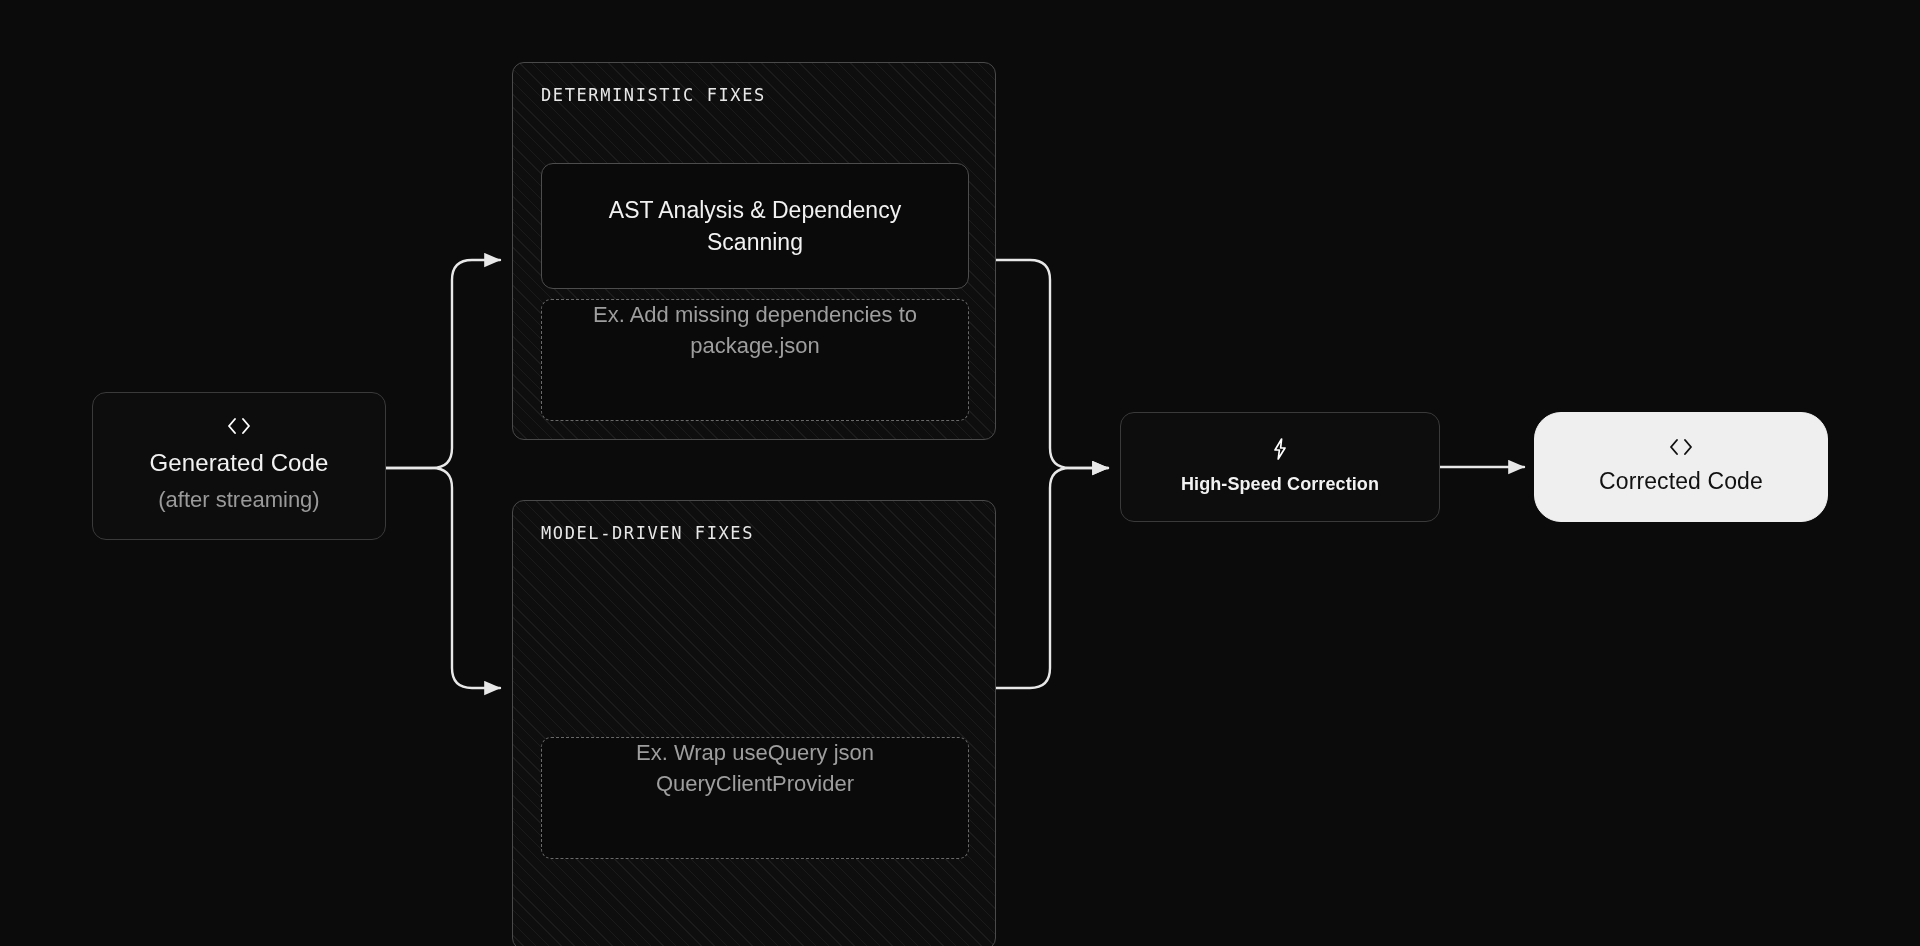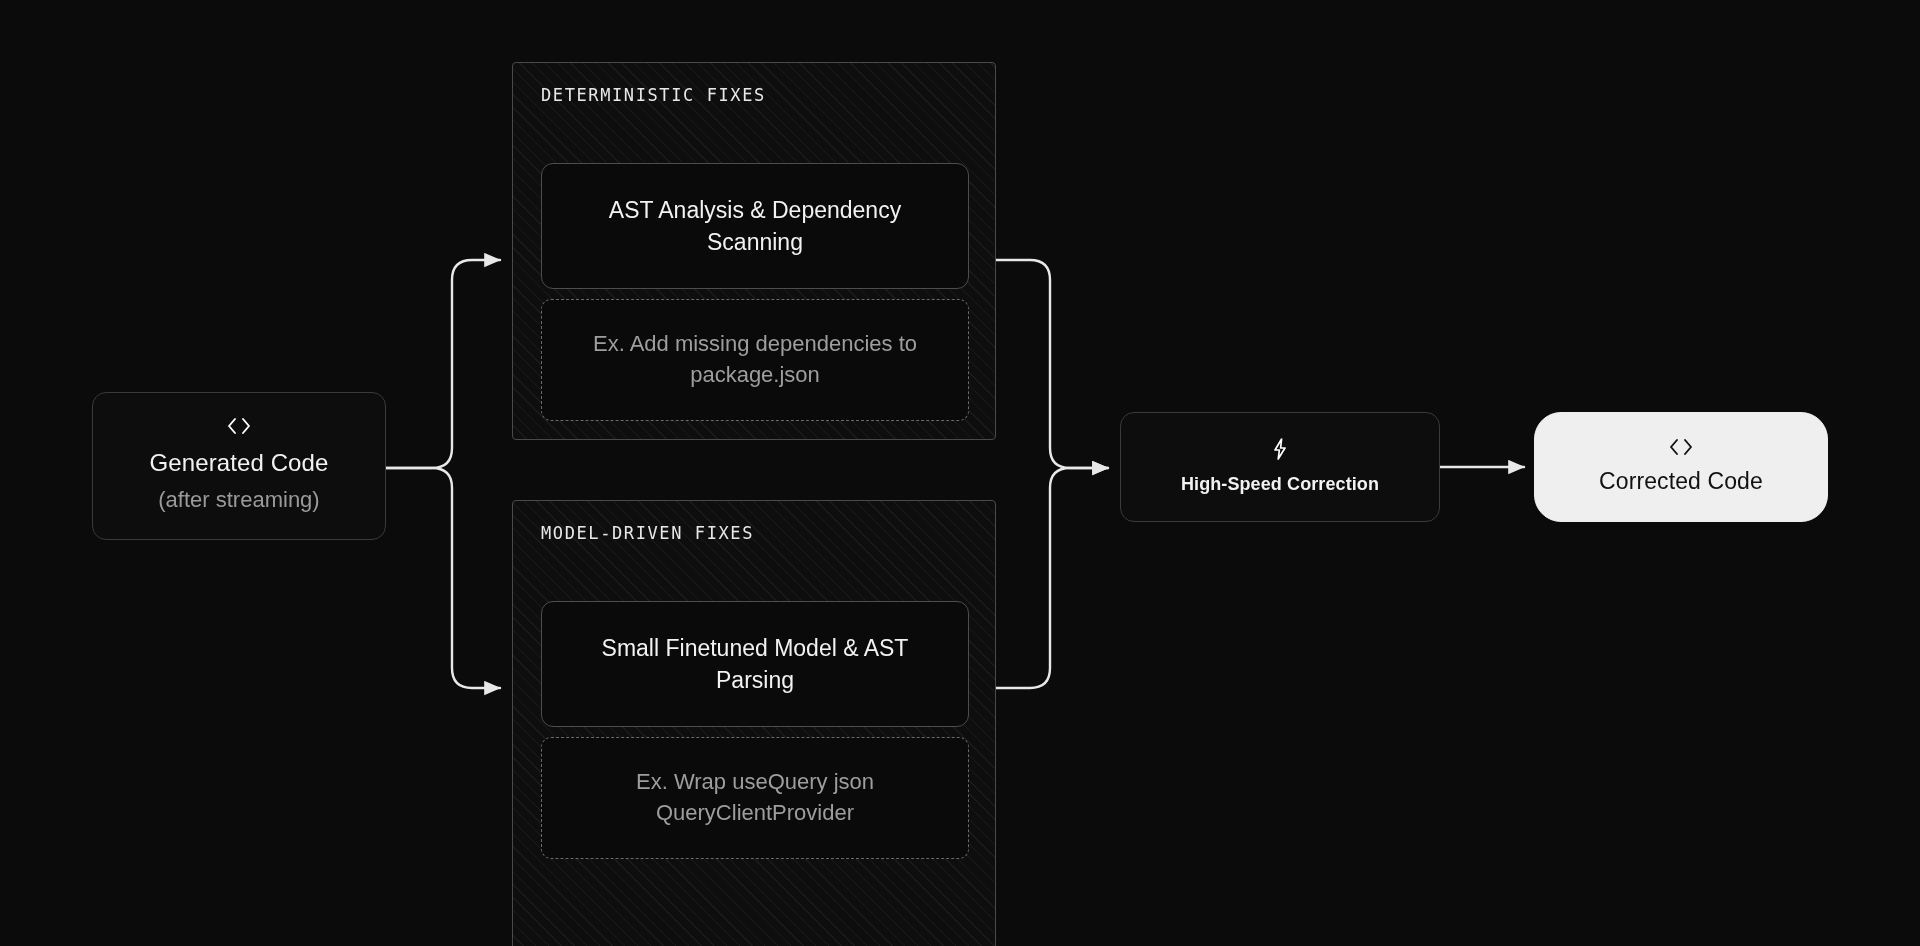--- a/index.html
+++ b/index.html
@@ -86,21 +86,21 @@
     border-radius: 27px;
   }
   #node-corrected .title { color: #111111; font-size: 23px; }
   #node-corrected .ico { color: #111111; margin-bottom: 8px; }
 
   
   .group {
     position: absolute;
     box-sizing: border-box;
     border: 1px solid #4a4a4a;
-    border-radius: 4px;
+    border-radius: 12px;
     background-color: #0e0e0e;
     background-image: repeating-linear-gradient(
         45deg,
         rgba(255,255,255,0.055) 0px,
         rgba(255,255,255,0.055) 1px,
         rgba(255,255,255,0) 1px,
         rgba(255,255,255,0) 9px);
     padding: 0;
     overflow: hidden;
   }
@@ -140,21 +140,21 @@
   
   .dashed-card {
     position: absolute;
     left: 28px;
     width: 428px;
     box-sizing: border-box;
     border: 1px dashed #6a6a6a;
     border-radius: 10px;
     background: #0a0a0a;
     display: flex;
-    align-items: center;
+    align-items: flex-start;
     justify-content: center;
     text-align: center;
     padding: 0 26px;
     top: 236px; height: 122px;
   }
   .dashed-card .etext {
     font-size: 22px;
     line-height: 1.4;
     color: #9e9e9e;
   }
@@ -196,23 +196,20 @@
     <div class="inner-card card-main">
       <div class="ctext">AST Analysis &amp; Dependency Scanning</div>
     </div>
     <div class="dashed-card">
       <div class="etext">Ex. Add missing dependencies to package.json</div>
     </div>
   </div>
 
   <div class="group" id="group-model">
     <div class="group-label">MODEL-DRIVEN FIXES</div>
-    <div class="inner-card card-main">
-      <div class="ctext">Small Finetuned Model &amp; AST Parsing</div>
-    </div>
     <div class="dashed-card">
       <div class="etext">Ex. Wrap useQuery json QueryClientProvider</div>
     </div>
   </div>
 
   <div class="node" id="node-highspeed">
     <span class="ico">
       <svg width="16" height="22" viewBox="0 0 16 22" xmlns="http://www.w3.org/2000/svg">
         <path d="M9.6 1 L3 12 L7.4 12 L6.2 21 L13 10 L8.6 10 Z" fill="none" stroke="#ffffff" stroke-width="1.7" stroke-linejoin="round" stroke-linecap="round"></path>
       </svg>

